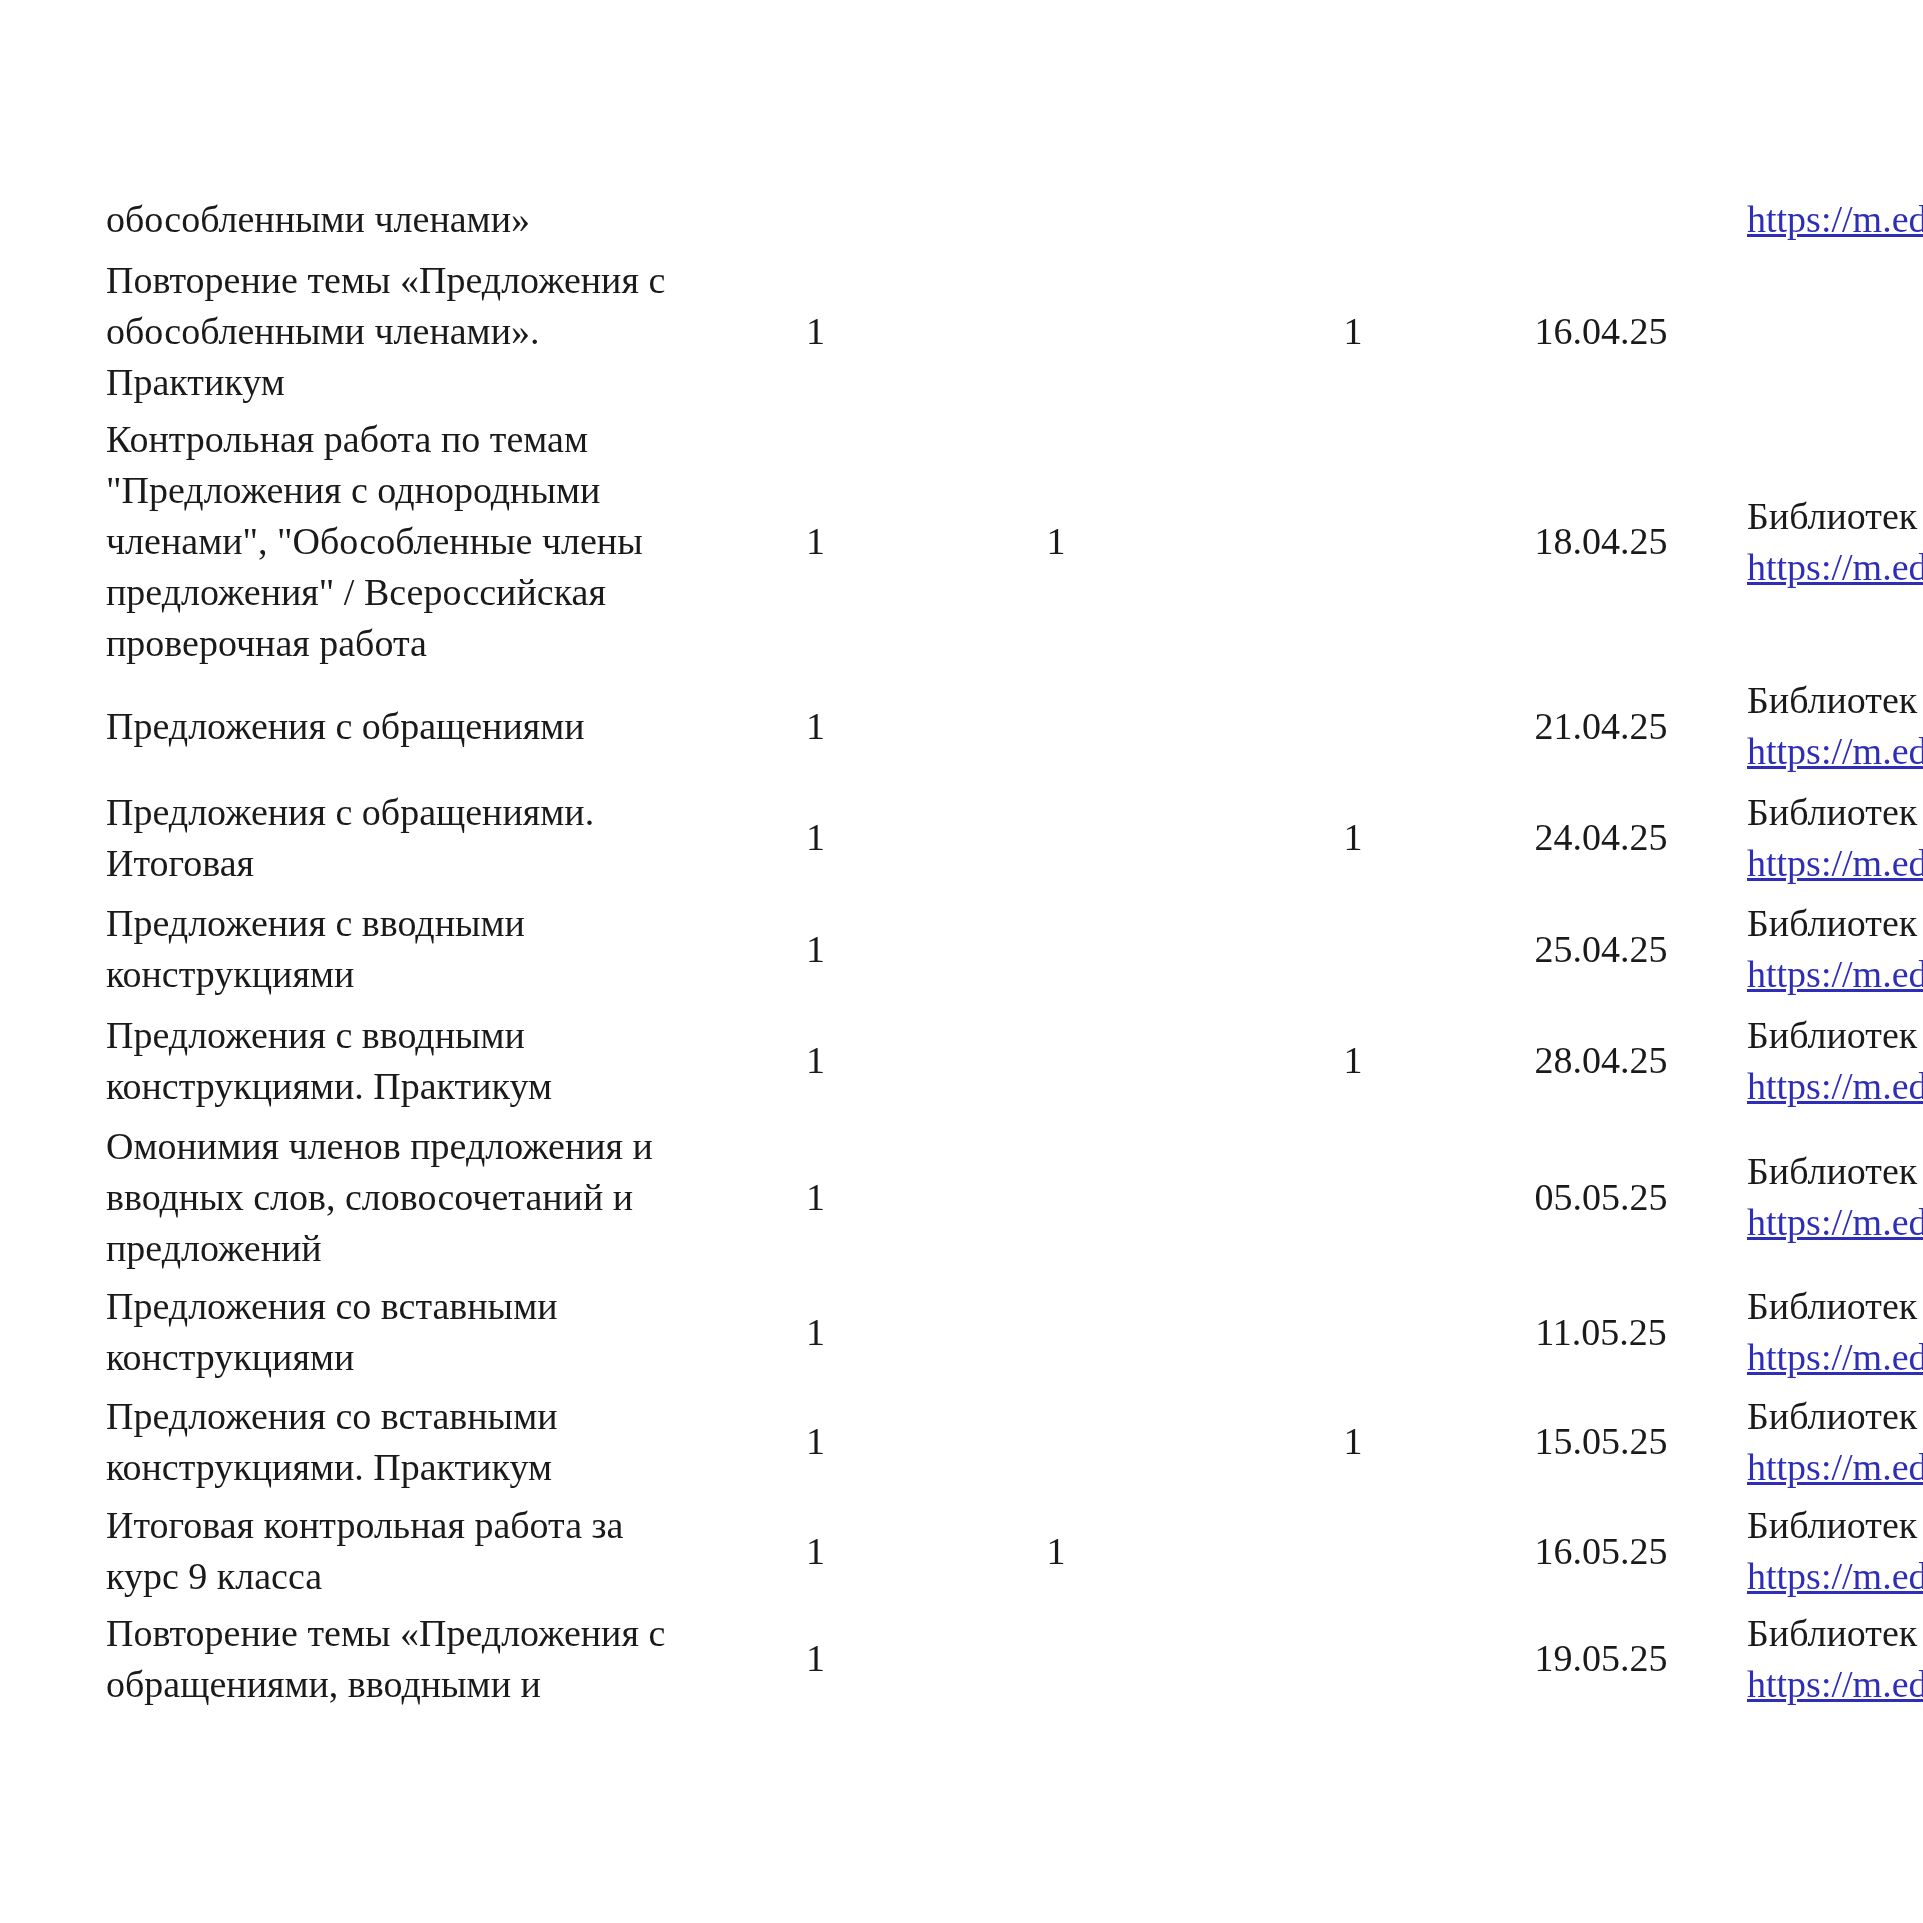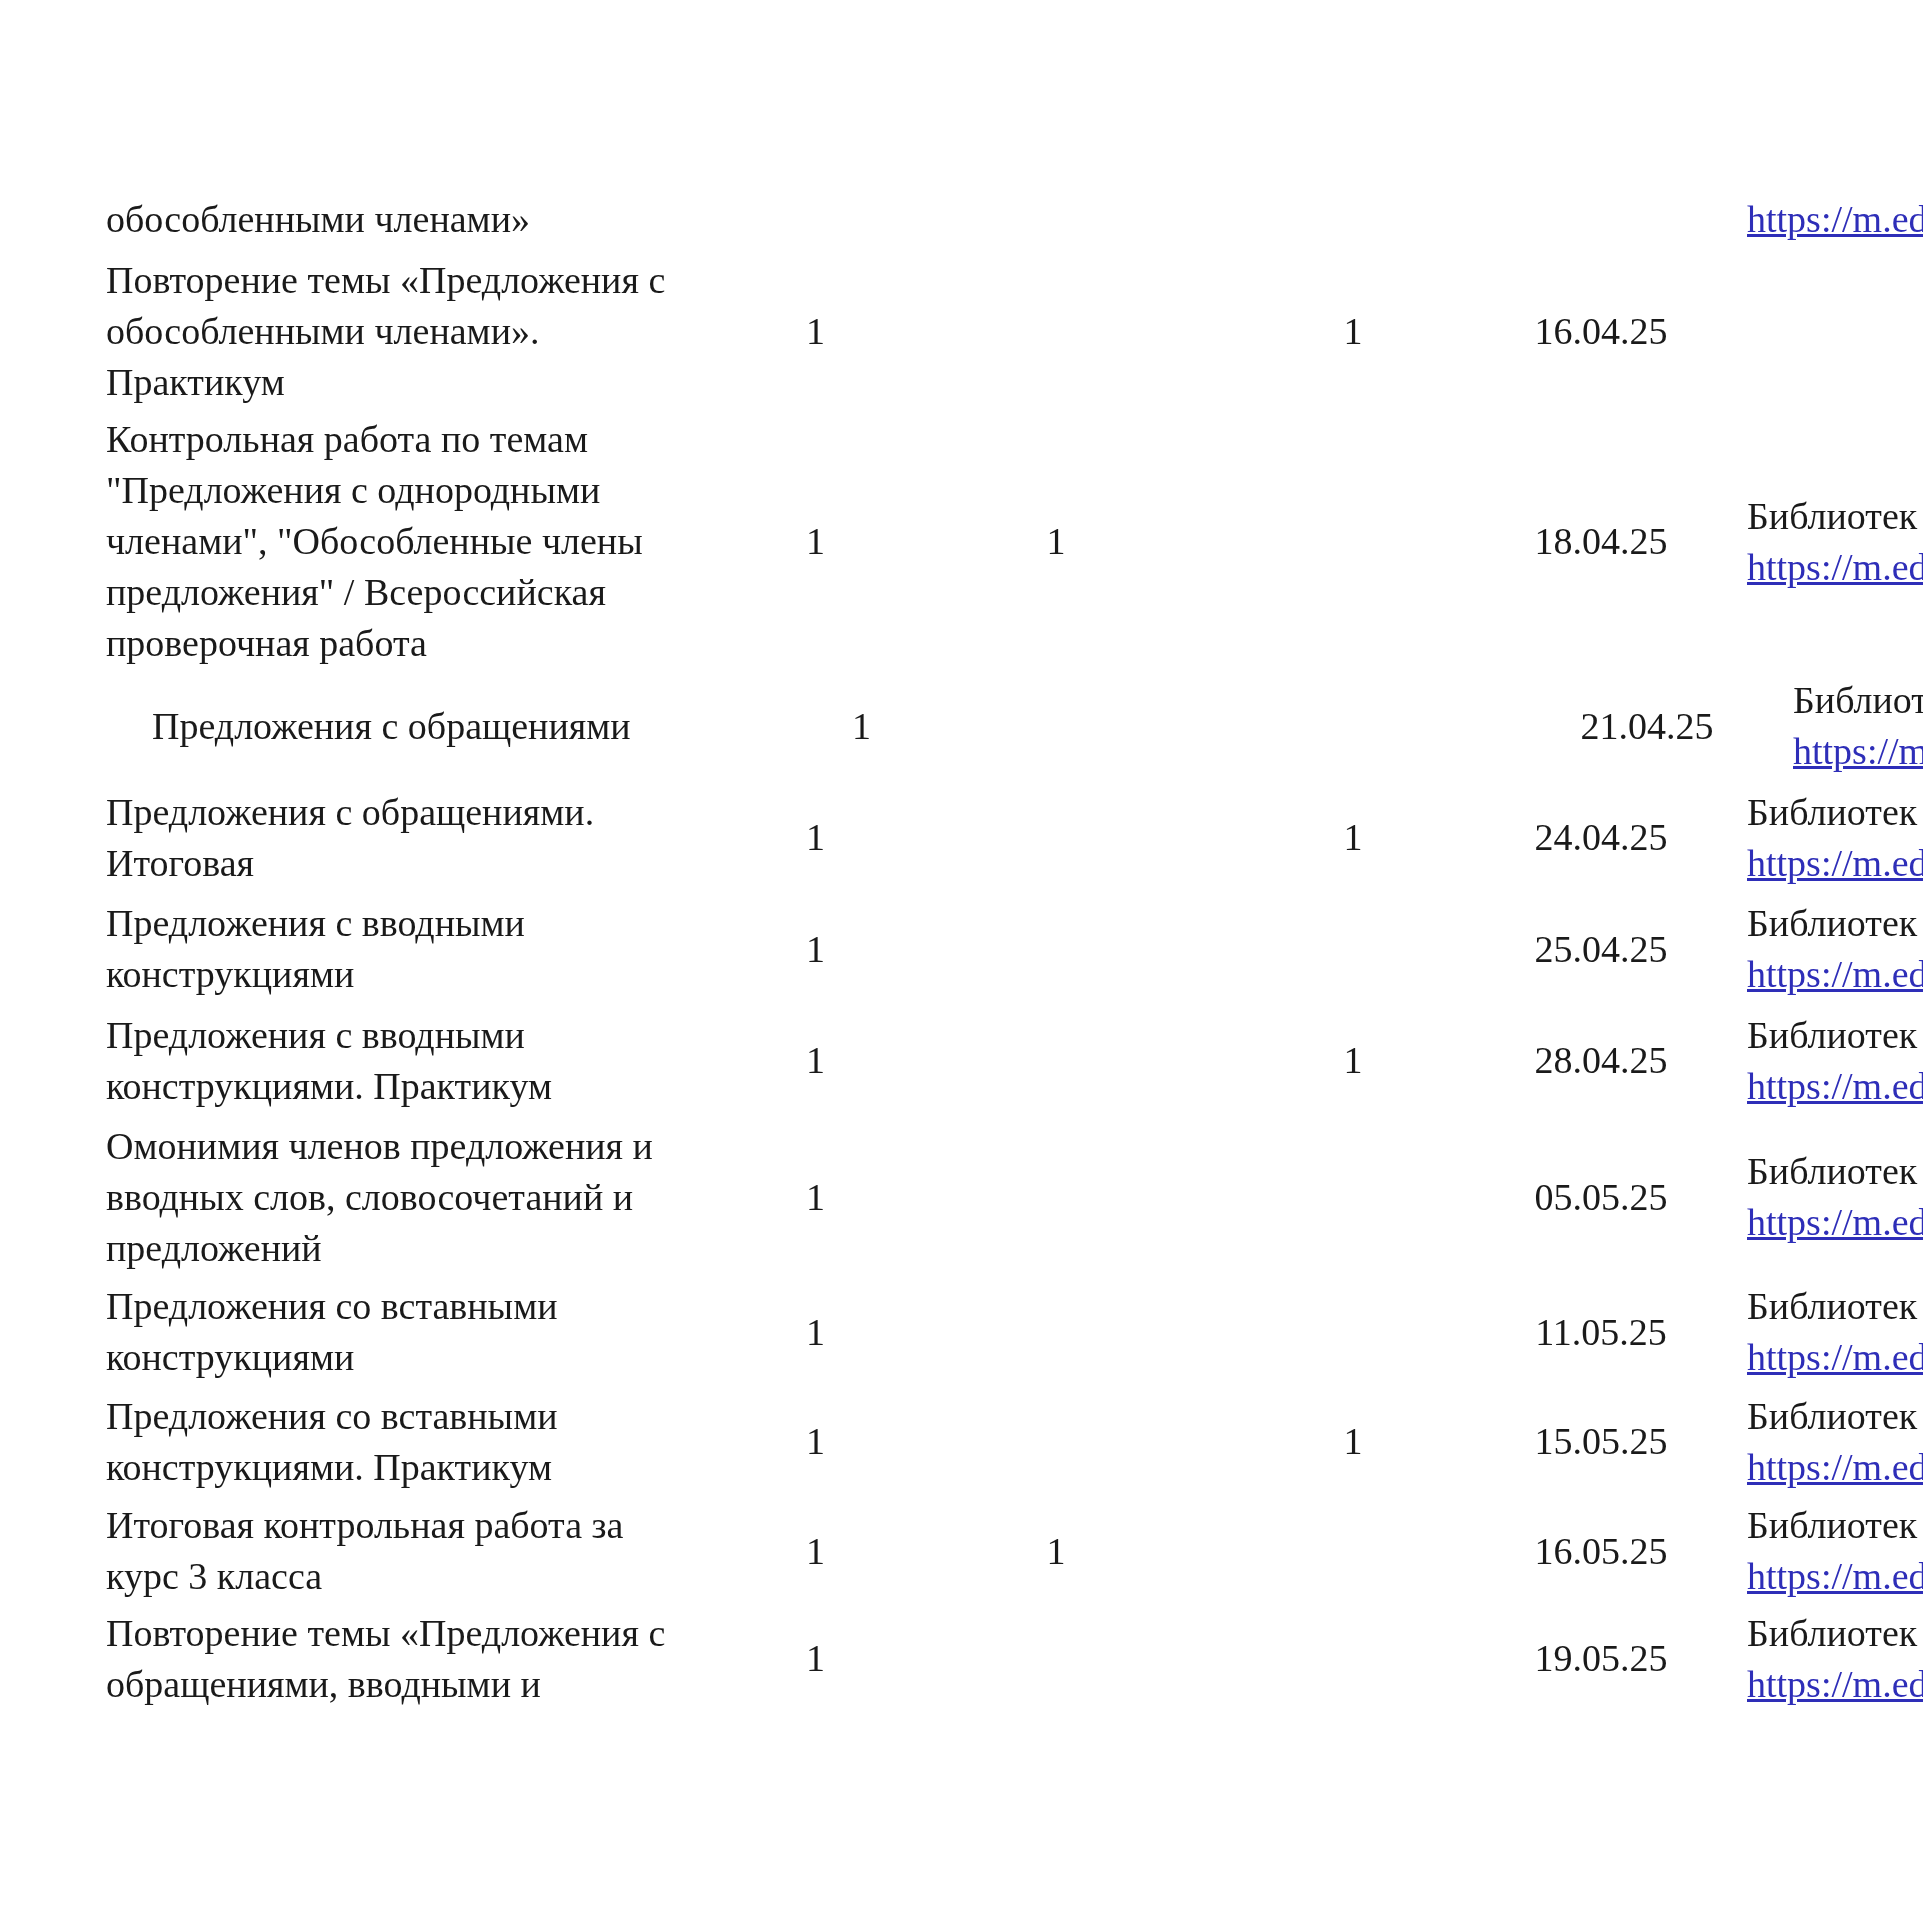--- a/index.html
+++ b/index.html
@@ -40,21 +40,21 @@
     color: #2e2eb8;
     text-decoration: underline;
     cursor: pointer;
   }
   
   .c-res .lib:empty, .c-res a.link:empty { display: none; }
   
   .r1  { height: 62px;  }
   .r2  { height: 162px; }
   .r3  { height: 259px; }
-  .r4  { height: 110px; margin-left: 46px; }
+  .r4  { height: 110px; }
   .r5  { height: 113px; }
   .r6  { height: 110px; }
   .r7  { height: 113px; }
   .r8  { height: 160px; align-items: center; }
   .r9  { height: 110px; }
   .r10 { height: 109px; }
   .r11 { height: 110px; }
   .r12 { height: 105px; }
 </style>
 </head>
@@ -191,21 +191,21 @@
     <div class="cell c-prac">1</div>
     <div class="cell c-date">15.05.25</div>
     <div class="cell c-res">
       <div class="lib">Библиотек</div>
       <a class="link">https://m.eds</a>
     </div>
   </div>
 
   <div class="row r11">
     <div class="cell c-topic">Итоговая контрольная работа за
-курс 3 класса</div>
+курс 9 класса</div>
     <div class="cell c-hours">1</div>
     <div class="cell c-ctrl">1</div>
     <div class="cell c-prac"></div>
     <div class="cell c-date">16.05.25</div>
     <div class="cell c-res">
       <div class="lib">Библиотек</div>
       <a class="link">https://m.eds</a>
     </div>
   </div>
 

